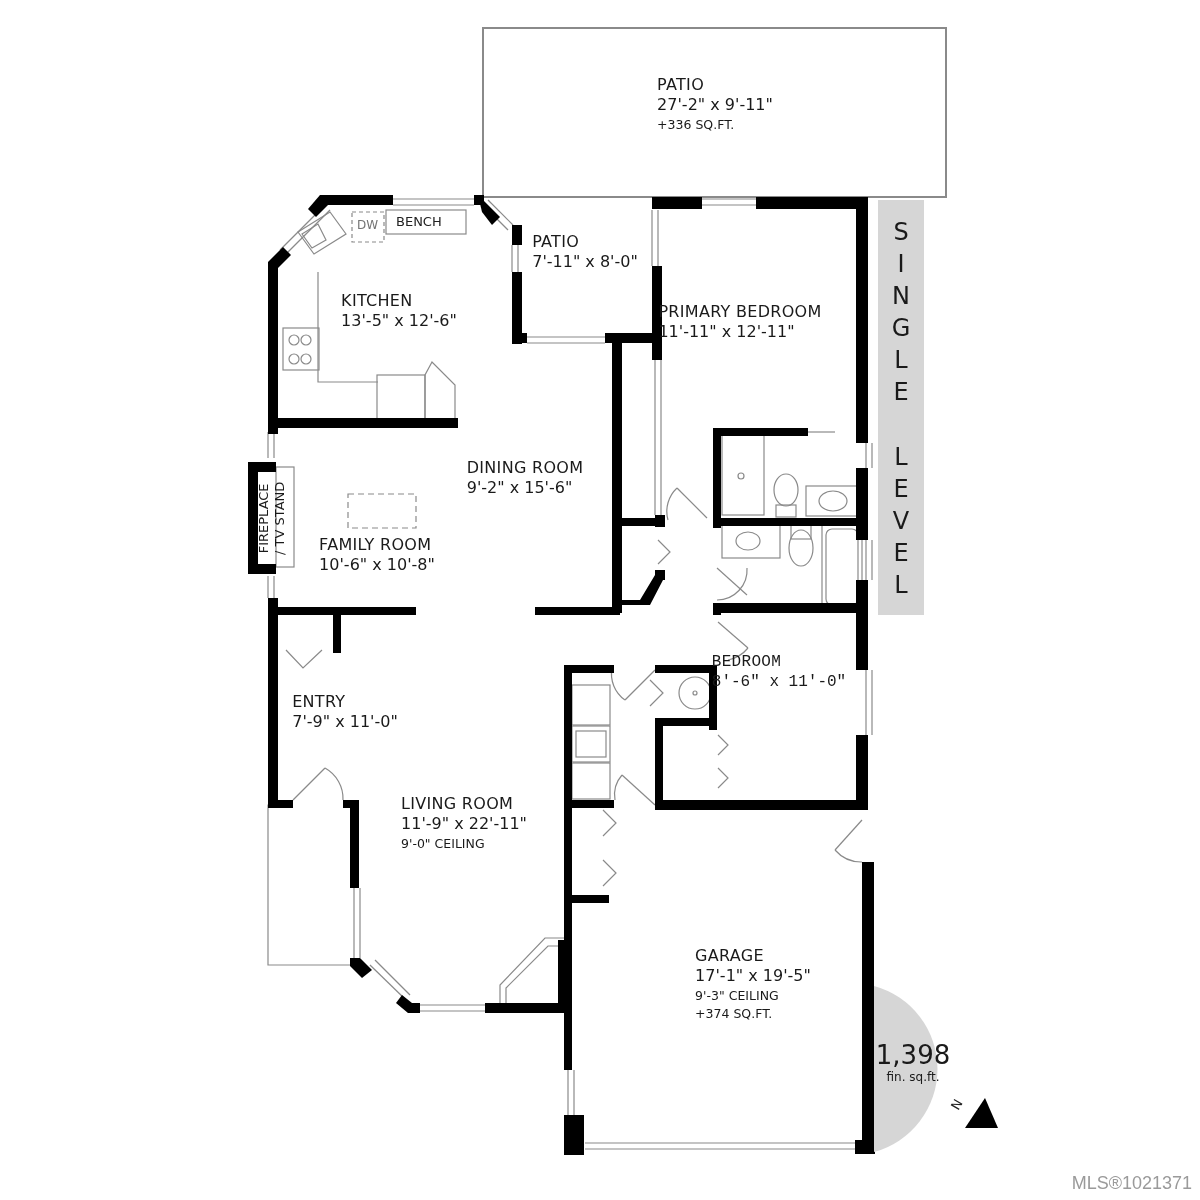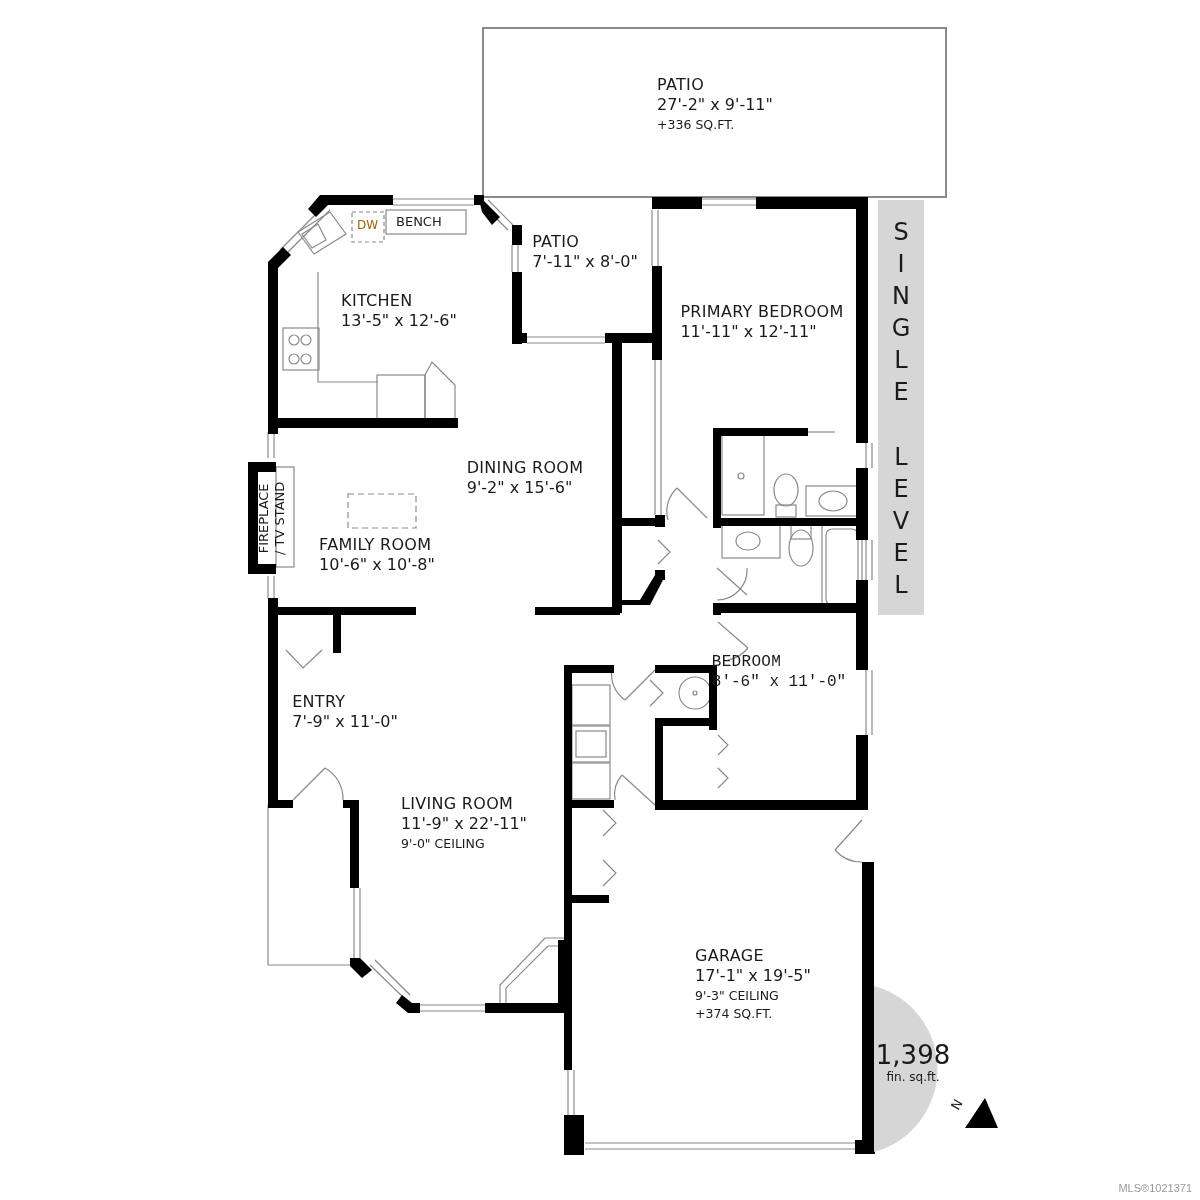--- a/index.html
+++ b/index.html
@@ -9,21 +9,21 @@
   .label .name { font-size: 16px; letter-spacing: 0.3px; display: block; }
   .label .dim { font-size: 16px; display: block; }
   .label .extra { font-size: 12.5px; display: block; margin-top: 2px; }
   .small-label { position: absolute; font-size: 13px; color: #222; }
   .vertical-label { position: absolute; transform: rotate(-90deg); transform-origin: left top; font-size: 13px; line-height: 1.2; text-align: center; white-space: nowrap; }
   .single-level { position: absolute; left: 878px; top: 200px; width: 46px; height: 415px; background: #d6d6d6; }
   .single-level .letters { position: absolute; left: 0; width: 46px; text-align: center; font-size: 24px; font-weight: normal; letter-spacing: 0; }
   .sqft-text { position: absolute; left: 913px; top: 1040px; transform: translateX(-50%); text-align: center; }
   .sqft-text .num { font-size: 26px; display: block; }
   .sqft-text .unit { font-size: 12px; display: block; }
-  .mls { position: absolute; right: 8px; bottom: 6px; font-size: 11px; color: #9a9a9a; font-family: "Liberation Sans", sans-serif; }
+  .mls { position: absolute; right: 8px; bottom: 6px; font-size: 18px; color: #9a9a9a; font-family: "Liberation Sans", sans-serif; }
 </style>
 </head>
 <body>
 
 <svg id="plan" width="1200" height="1200" viewBox="0 0 1200 1200">
 
   <g fill="none" stroke="#8a8a8a" stroke-width="2">
     <rect x="483" y="28" width="463" height="169"></rect>
   </g>
 
@@ -236,21 +236,21 @@
   <span class="extra">+336 SQ.FT.</span>
 </div>
 <div class="label" style="left:585px; top:232px;">
   <span class="name">PATIO</span>
   <span class="dim">7'-11" x 8'-0"</span>
 </div>
 <div class="label" style="left:399px; top:291px;">
   <span class="name">KITCHEN</span>
   <span class="dim">13'-5" x 12'-6"</span>
 </div>
-<div class="label" style="left:762px; top:302px;">
+<div class="label" style="left:740px; top:302px;">
   <span class="name">PRIMARY BEDROOM</span>
   <span class="dim">11'-11" x 12'-11"</span>
 </div>
 <div class="label" style="left:525px; top:458px;">
   <span class="name">DINING ROOM</span>
   <span class="dim">9'-2" x 15'-6"</span>
 </div>
 <div class="label" style="left:377px; top:535px;">
   <span class="name">FAMILY ROOM</span>
   <span class="dim">10'-6" x 10'-8"</span>
@@ -268,21 +268,21 @@
   <span class="name">BEDROOM</span>
   <span class="dim">8'-6" x 11'-0"</span>
 </div>
 <div class="label" style="left:717px; top:946px;margin-left:36px;">
   <span class="name">GARAGE</span>
   <span class="dim">17'-1" x 19'-5"</span>
   <span class="extra">9'-3" CEILING</span>
   <span class="extra">+374 SQ.FT.</span>
 </div>
 
-<div class="small-label" style="left:357px; top:218px; color:#a16207; font-size:12px;">DW</div>
+<div class="small-label" style="left:357px; top:218px; color:#737373; font-size:12px;">DW</div>
 <div class="small-label" style="left:396px; top:214px;">BENCH</div>
 <div class="vertical-label" style="left:256px; top:555px;">
   <span style="display:block;">FIREPLACE</span>
   <span style="display:block;">/ TV STAND</span>
 </div>
 
 <div class="sqft-text">
   <span class="num">1,398</span>
   <span class="unit">fin. sq.ft.</span>
 </div>

